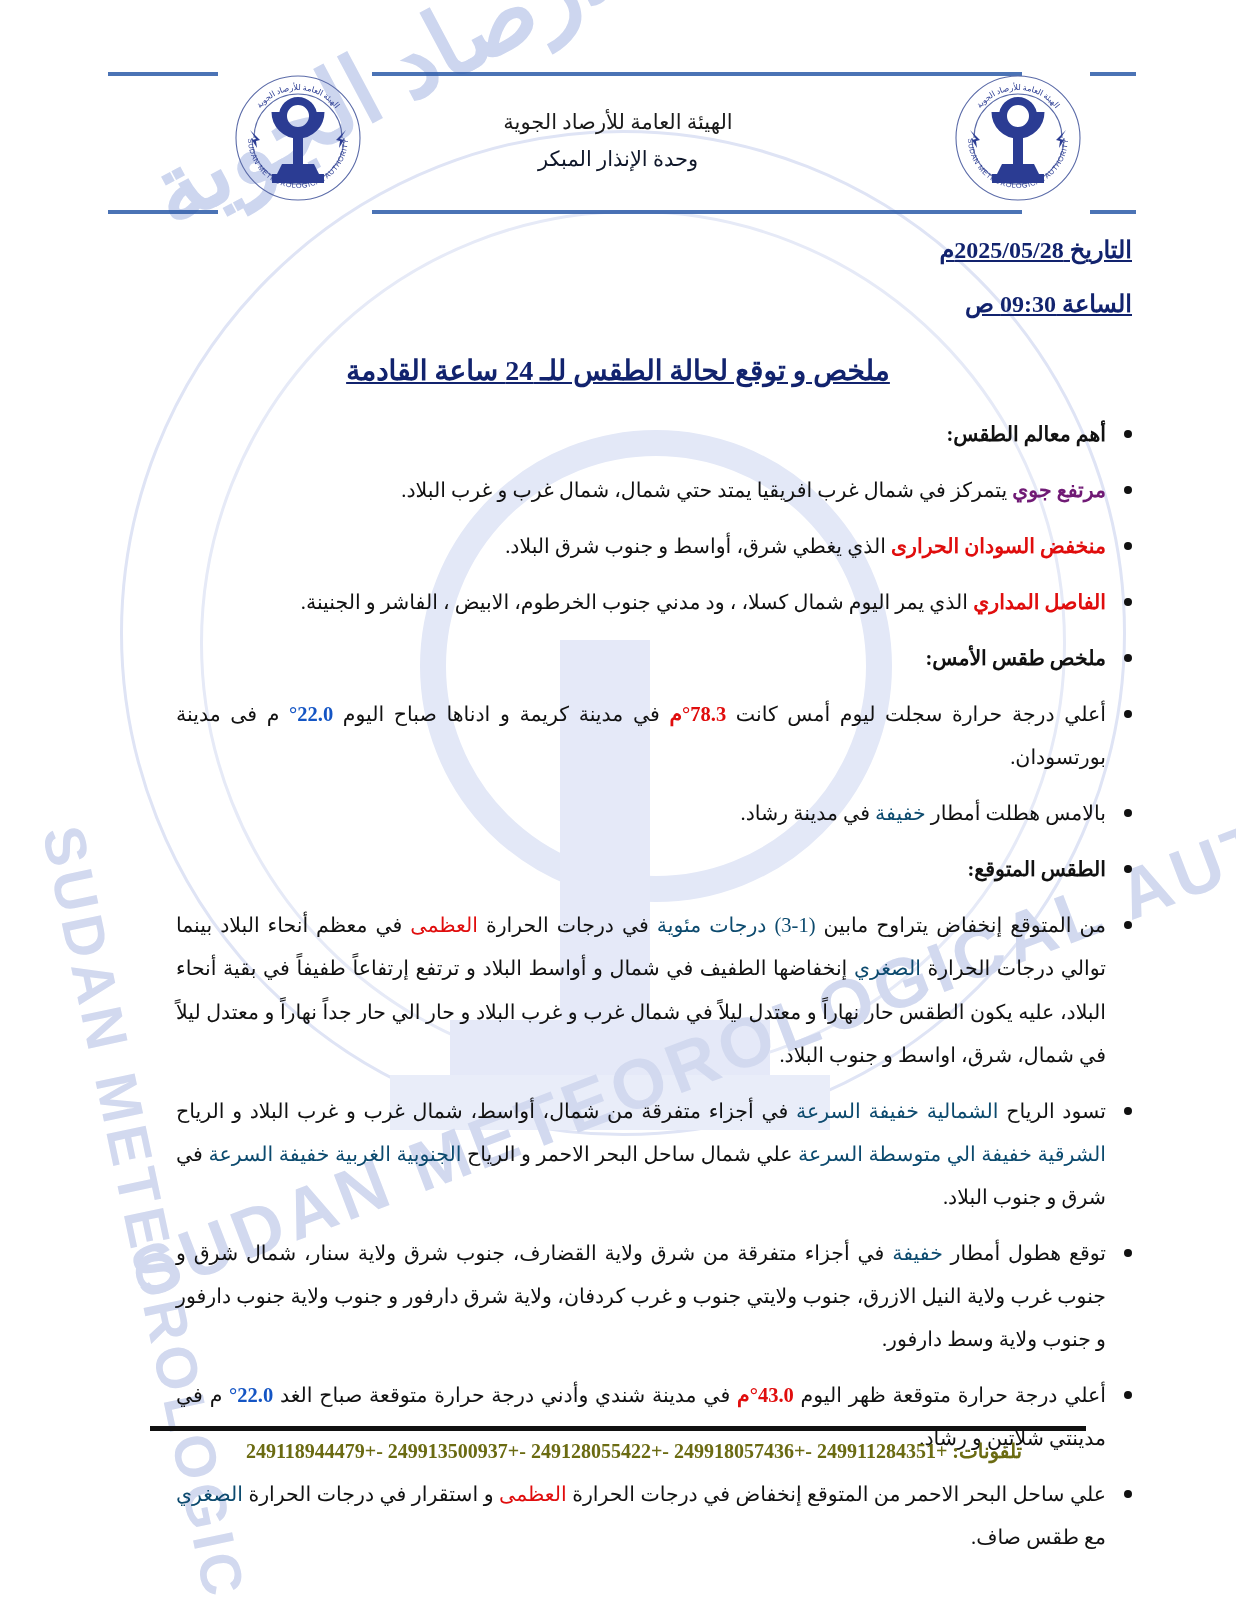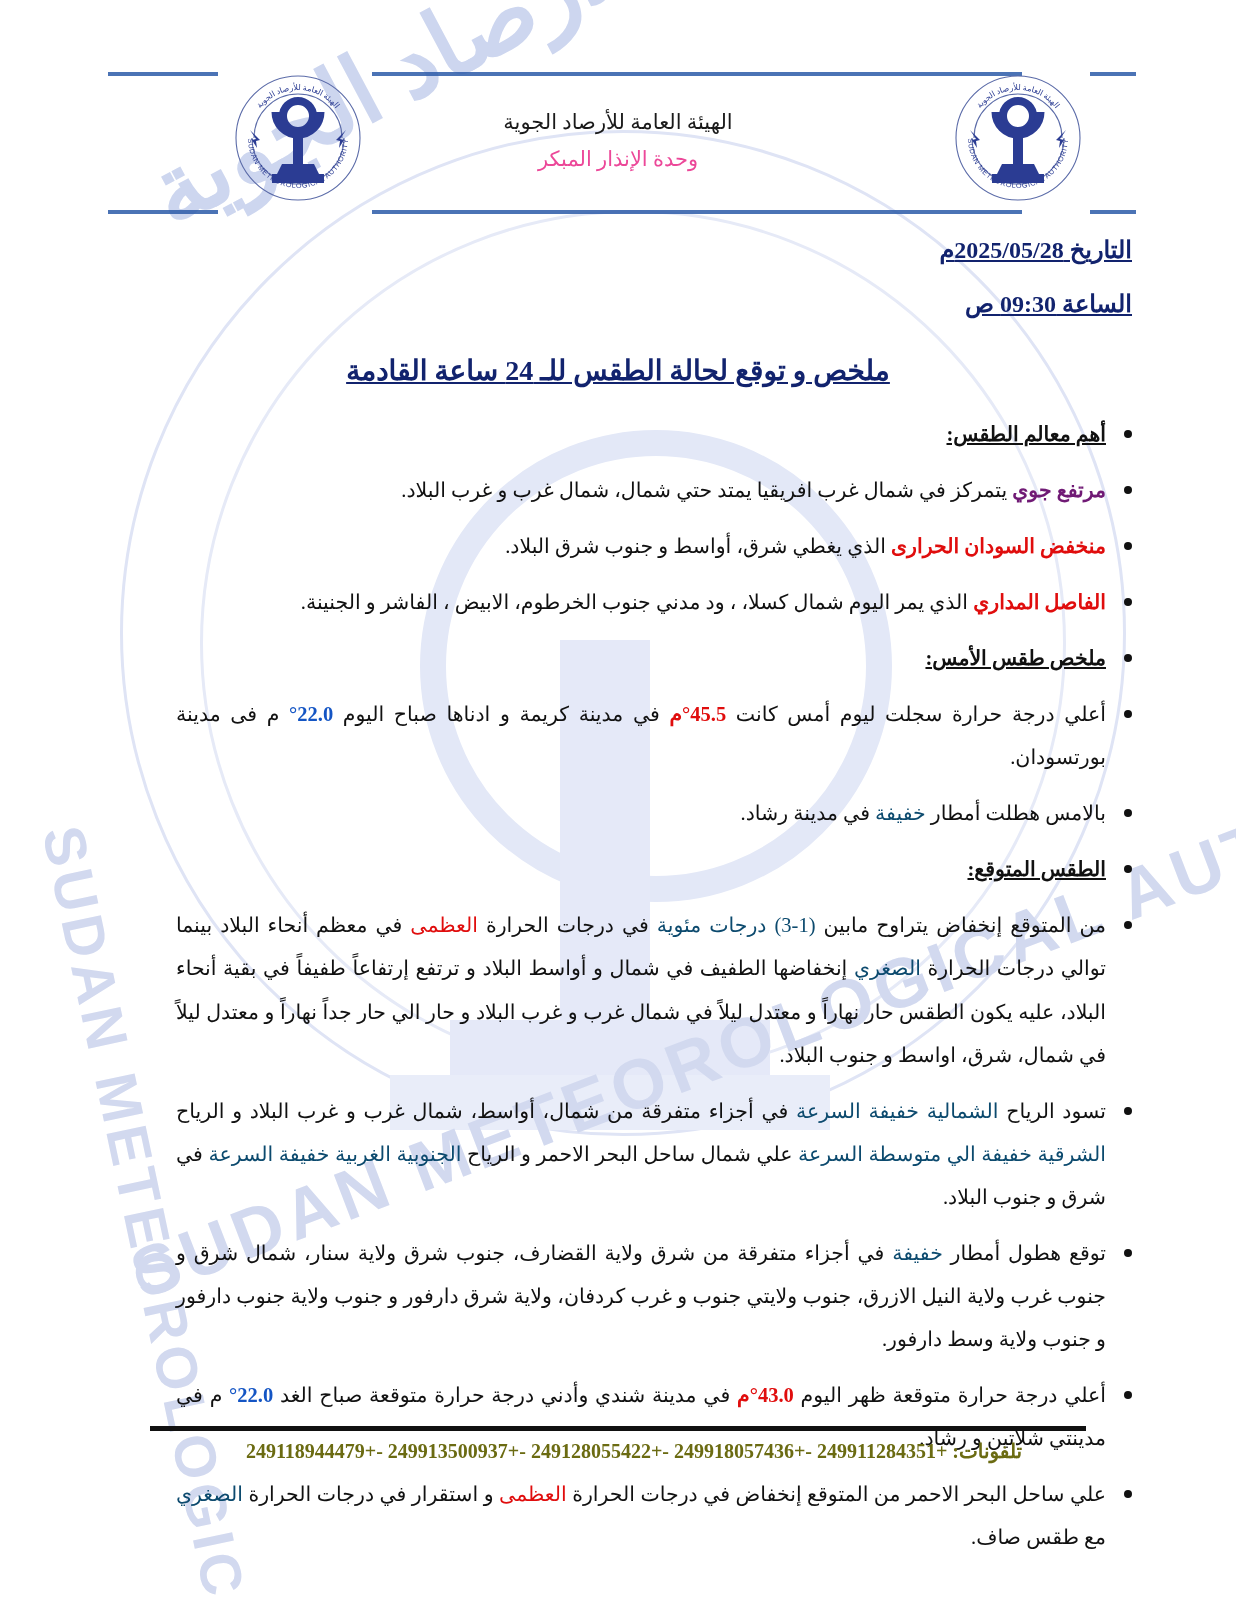--- a/index.html
+++ b/index.html
@@ -121,21 +121,21 @@
     top: 42px;
     text-align: center;
     line-height: 1.75;
   }
   .hdr-title .line1 {
     font-size: 21px;
     color: #1a1a1a;
   }
   .hdr-title .line2 {
     font-size: 21px;
-    color: #ec4899;
+    color: #0f172a;
   }
 
   
   .datetime {
     margin: 14px 104px 0 0;
   }
   .datetime div {
     font-size: 24px;
     font-weight: bold;
     color: #12236e;
@@ -183,21 +183,20 @@
     height: 8px;
     background: #111;
     border-radius: 50%;
   }
   li.heading {
     font-weight: bold;
     color: #12236e;
     margin-bottom: 6px;
   }
   li.heading span.h {
-    text-decoration: underline;
   }
 
   .red   { color: #e00d0d; }
   .green { color: #701a75; font-family: Liberation Serif, serif; }
   .cyan  { color: #0c4a6e; }
   .blue  { color: #1455c4; }
   .bold  { font-weight: bold; }
   .num   { font-weight: bold; }
 
   
@@ -332,21 +331,21 @@
 
         <li>
           <span class="red bold">الفاصل المداري</span><span> الذي يمر اليوم شمال كسلا، ، ود مدني جنوب الخرطوم، الابيض ، الفاشر و الجنينة.</span>
         </li>
 
         <li class="heading">
           <span class="h">ملخص طقس الأمس:</span>
         </li>
 
         <li>
-          <span>أعلي درجة حرارة سجلت ليوم أمس كانت </span><span class="red num">45.5</span><span class="red num">°م</span><span> في مدينة  كريمة و ادناها صباح اليوم </span><span class="blue num">22.0</span><span class="blue num">°</span><span> م فى مدينة بورتسودان.</span>
+          <span>أعلي درجة حرارة سجلت ليوم أمس كانت </span><span class="red num">78.3</span><span class="red num">°م</span><span> في مدينة  كريمة و ادناها صباح اليوم </span><span class="blue num">22.0</span><span class="blue num">°</span><span> م فى مدينة بورتسودان.</span>
         </li>
 
         <li>
           <span>بالامس هطلت أمطار </span><span class="cyan">خفيفة</span><span> في مدينة رشاد.</span>
         </li>
 
         <li class="heading">
           <span class="h">الطقس المتوقع:</span>
         </li>
 

